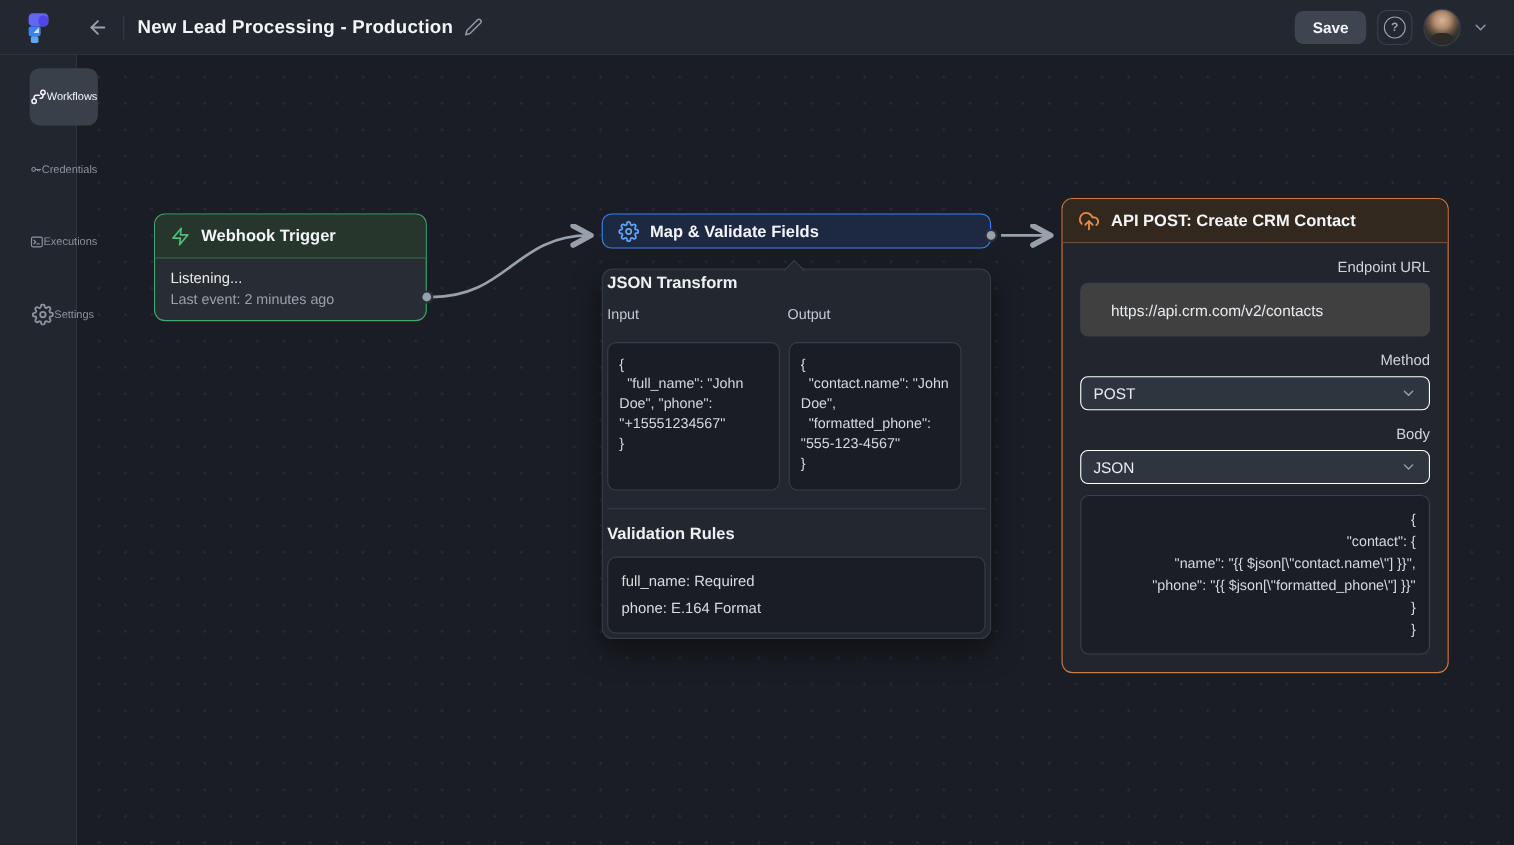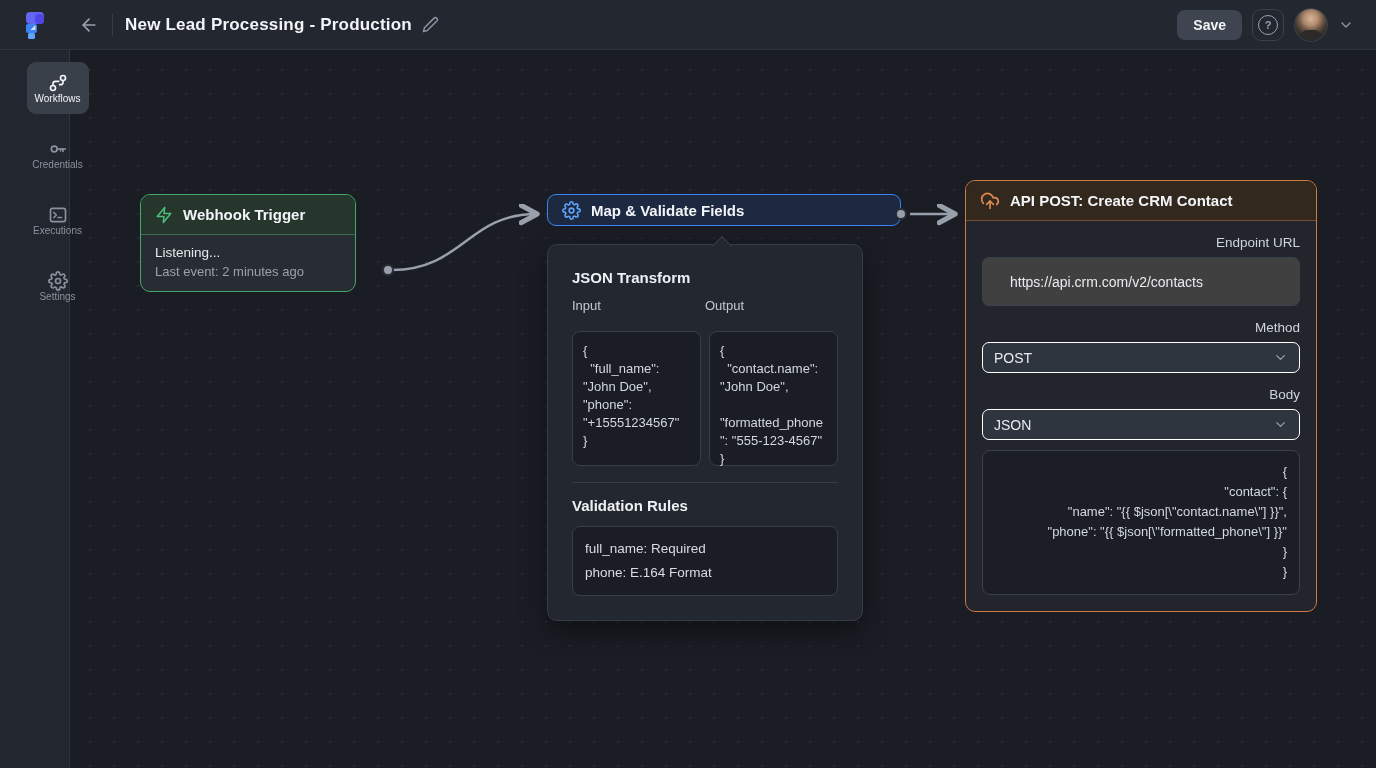--- a/index.html
+++ b/index.html
@@ -56,21 +56,21 @@
 
   
   .sidebar {
     position: absolute; left: 0; top: 50px; width: 70px; height: 718px;
     background: #22262e; border-right: 1px solid #2e333c;
     display: flex; flex-direction: column; align-items: center;
     padding-top: 12px; gap: 14px; z-index: 20;
   }
   .side-item {
     width: 62px; height: 52px; border-radius: 9px;
-    display: flex; flex-direction: column; align-items: center; justify-content: center;
+    display: flex; flex-direction: row; align-items: center; justify-content: center;
     gap: 0; cursor: pointer; color: #8b929c; margin-left: 46px;
   }
   .side-item.active { background: #3a4049; color: #f2f4f7; }
   .side-item .label { font-size: 10px; }
 
   
   .canvas {
     position: absolute; left: 70px; top: 50px; width: 1306px; height: 718px;
     background-color: #1a1d24;
     background-image: radial-gradient(#272b34 1.2px, transparent 1.3px);
@@ -84,41 +84,41 @@
     height: 40px; display: flex; align-items: center; gap: 10px;
     padding: 0 14px; font-size: 15px; font-weight: 700; color: #f2f4f7;
   }
   .port {
     position: absolute; width: 12px; height: 12px; border-radius: 50%;
     background: #98a0ab; border: 2px solid #2a2e36; cursor: pointer; z-index: 6;
   }
 
   
   .node-webhook {
-    position: absolute; left: 70px; top: 144px; width: 216px;
+    position: absolute; left: 70px; top: 144px; width: 248px;
     border: 1.5px solid #43a869; border-radius: 10px; overflow: hidden;
     background: #282d34; z-index: 5; cursor: pointer;
   }
   .node-webhook .node-head { background: #26362d; border-bottom: 1px solid #3c6b4f; }
   .node-webhook .node-body { padding: 10px 14px 12px; }
   .status-line { font-size: 13.5px; color: #e6e9ed; margin-bottom: 4px; }
   .muted-line { font-size: 13px; color: #99a1ac; }
 
   
   .node-map-head {
     position: absolute; left: 477px; top: 144px; width: 354px; height: 32px;
     background: #1c2940; border: 1.5px solid #3b82f6; border-radius: 9px;
     display: flex; align-items: center; gap: 10px; padding: 0 14px;
     font-size: 15px; font-weight: 700; color: #f2f4f7; z-index: 5; cursor: pointer;
   }
   .map-panel {
-    position: absolute; left: 477px; top: 194px; width: 316px;
+    position: absolute; left: 477px; top: 194px; width: 354px;
     background: #23272f; border: 1px solid #373d47; border-radius: 10px;
     box-shadow: 0 10px 28px rgba(0,0,0,.45);
-    padding: 24px; z-index: 4;
+    padding: 4px; z-index: 4;
   }
   .map-caret {
     position: absolute; left: 645px; top: 189px; width: 14px; height: 14px;
     background: #23272f; border-left: 1px solid #373d47; border-top: 1px solid #373d47;
     transform: rotate(45deg); z-index: 5;
   }
   .panel-heading { font-size: 15px; font-weight: 700; color: #eef1f4; margin-bottom: 12px; }
   .io-labels { display: flex; margin-bottom: 18px; }
   .io-labels span { width: 164px; font-size: 13px; color: #c3c9d2; }
   .io-row { display: flex; gap: 8px; }

